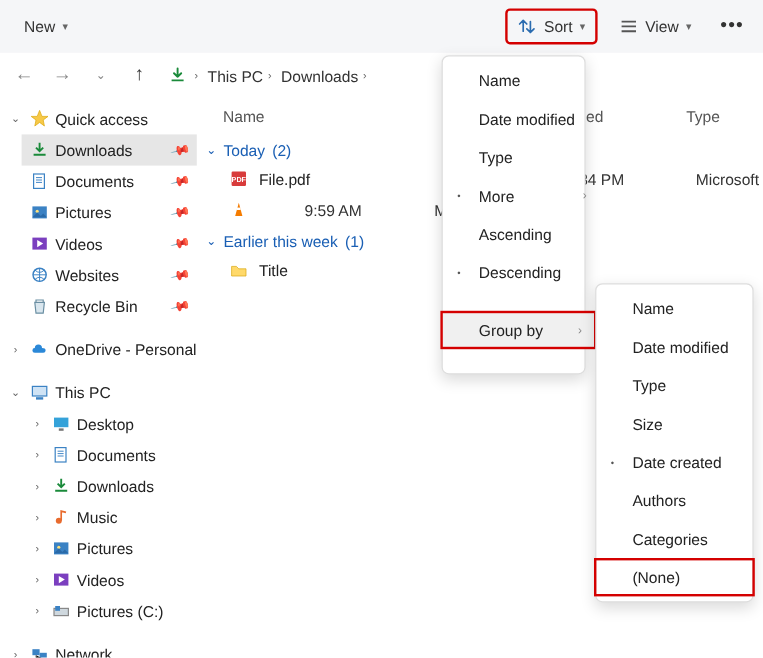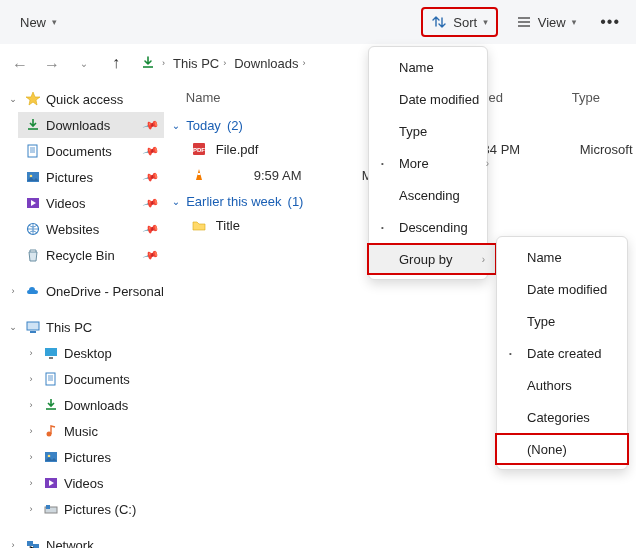--- a/index.html
+++ b/index.html
@@ -364,37 +364,40 @@
       <span>More</span>
       <span class="sub">›</span>
     </div>
   <div class="menu-item">
       <span>Ascending</span>
     </div>
   <div class="menu-item">
       <span class="bullet">•</span>
       <span>Descending</span>
     </div>
-  <div class="menu-item hov red-box" style="margin:0 -2px;">
+  <div class="menu-item hov red-box" style="margin:16px -2px;">
       <span>Group by</span>
       <span class="sub">›</span>
     </div>
 </div>
 
 <div class="menu" style="left:496px; top:236px; width:132px;">
   <div class="menu-item">
       <span>Name</span>
     </div>
   <div class="menu-item">
       <span>Date modified</span>
     </div>
   <div class="menu-item">
       <span>Type</span>
     </div>
   <div class="menu-item">
+      <span>Size</span>
+    </div>
+  <div class="menu-item">
       <span class="bullet">•</span>
       <span>Date created</span>
     </div>
   <div class="menu-item">
       <span>Authors</span>
     </div>
   <div class="menu-item">
       <span>Categories</span>
     </div>
   <div class="menu-item red-box" style="margin:0 -2px;">

